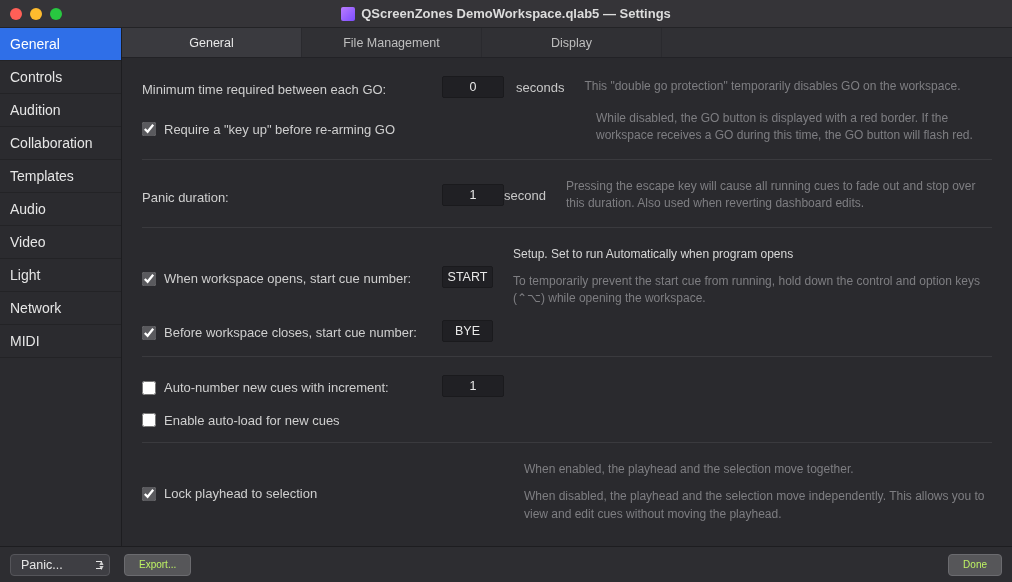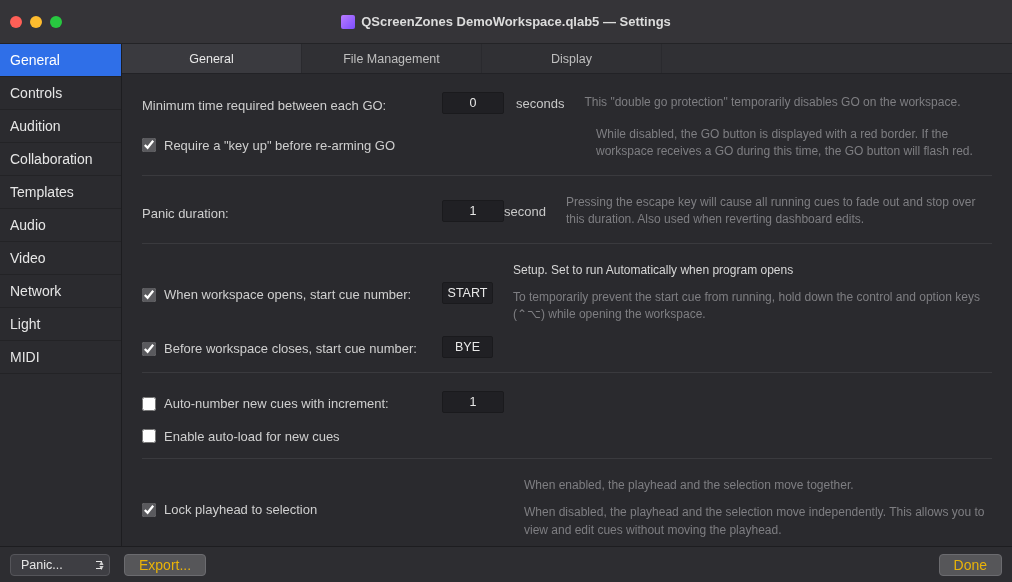--- a/index.html
+++ b/index.html
@@ -11,21 +11,21 @@
     color: #c8c8c8;
     width: 1012px;
     height: 582px;
     overflow: hidden;
     display: flex;
     flex-direction: column;
   }
 
   
   .titlebar {
-    height: 44px;
+    height: 28px;
     background: #353438;
     display: flex;
     align-items: center;
     padding: 0 10px;
     border-bottom: 1px solid #232326;
     position: relative;
   }
   .traffic { display: flex; gap: 8px; align-items: center; }
   .tl { width: 12px; height: 12px; border-radius: 50%; }
   .tl.red { background: #ff5f57; }
@@ -106,21 +106,21 @@
     content:""; position:absolute; right:6px; top:4px;
     width:8px; height:12px;
     background:
       linear-gradient(#e6e6e6,#e6e6e6) center 2px/6px 1px no-repeat,
       linear-gradient(#e6e6e6,#e6e6e6) center 9px/6px 1px no-repeat;
     clip-path:none;
   }
   .select .caret { position:absolute; right:4px; display:flex; flex-direction:column; line-height:5px; font-size:7px; color:#cfcfcf; }
   .btn {
     height:22px; background:#565659; border:1px solid #6b6b6f;
-    color:#eab308; border-radius:4px; padding:0 14px; font-size:14px;
+    color:#bef264; border-radius:4px; padding:0 14px; font-size:10px;
     cursor:pointer;
   }
   .footer .spacerflex { flex:1; }
 </style>
 </head>
 <body>
 
 <div class="titlebar">
   <div class="traffic">
     <div class="tl red"></div>
@@ -136,22 +136,22 @@
 <div class="main">
 
   <div class="sidebar">
     <div class="item selected">General</div>
     <div class="item">Controls</div>
     <div class="item">Audition</div>
     <div class="item">Collaboration</div>
     <div class="item">Templates</div>
     <div class="item">Audio</div>
     <div class="item">Video</div>
+    <div class="item">Light</div>
     <div class="item">Network</div>
-    <div class="item">Light</div>
     <div class="item">MIDI</div>
   </div>
 
   <div class="content">
     <div class="tabs">
       <div class="tab active">General</div>
       <div class="tab">File Management</div>
       <div class="tab">Display</div>
     </div>
 

